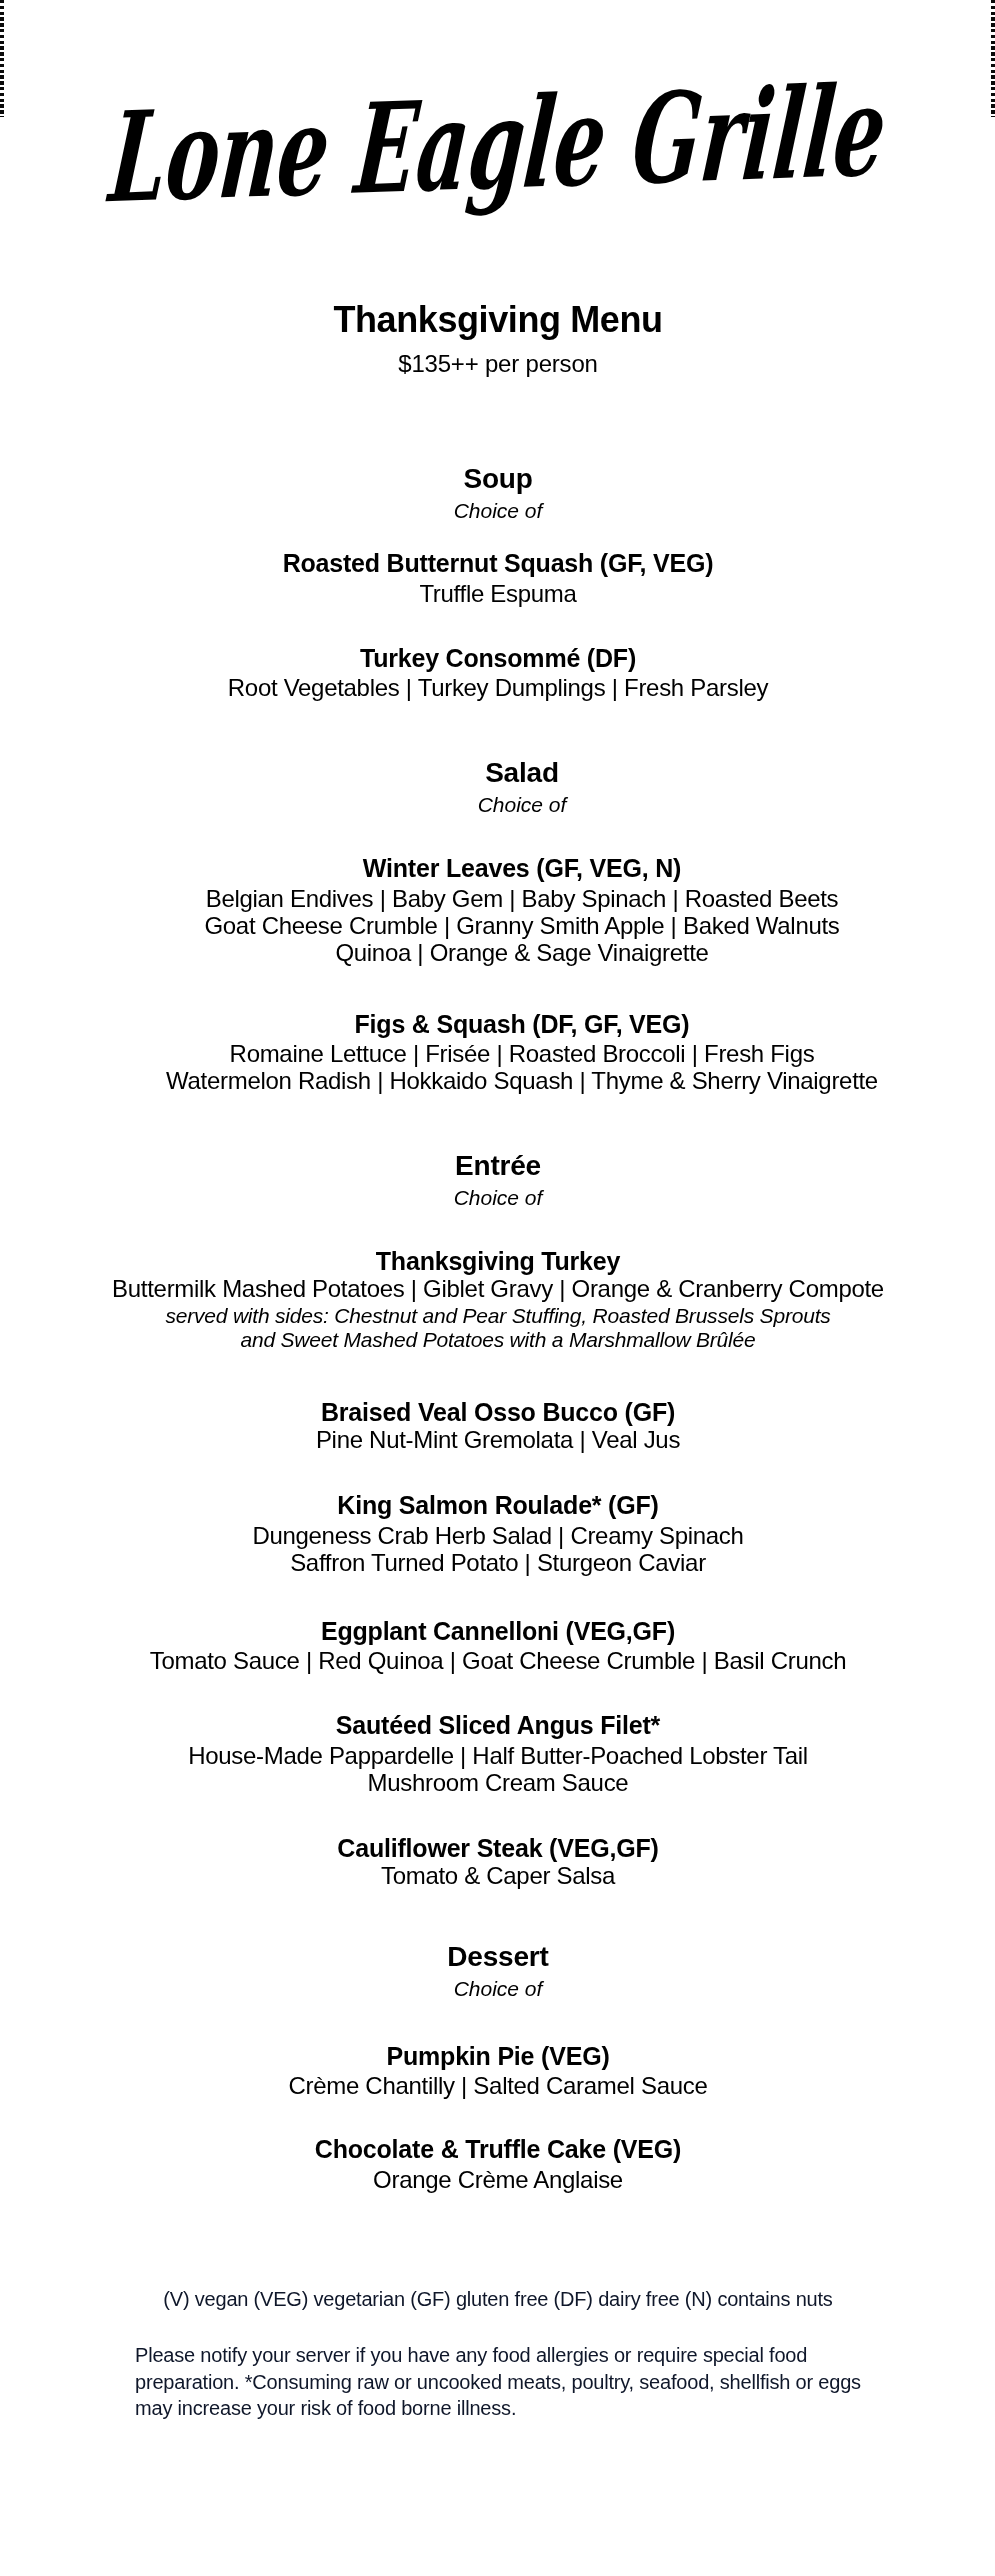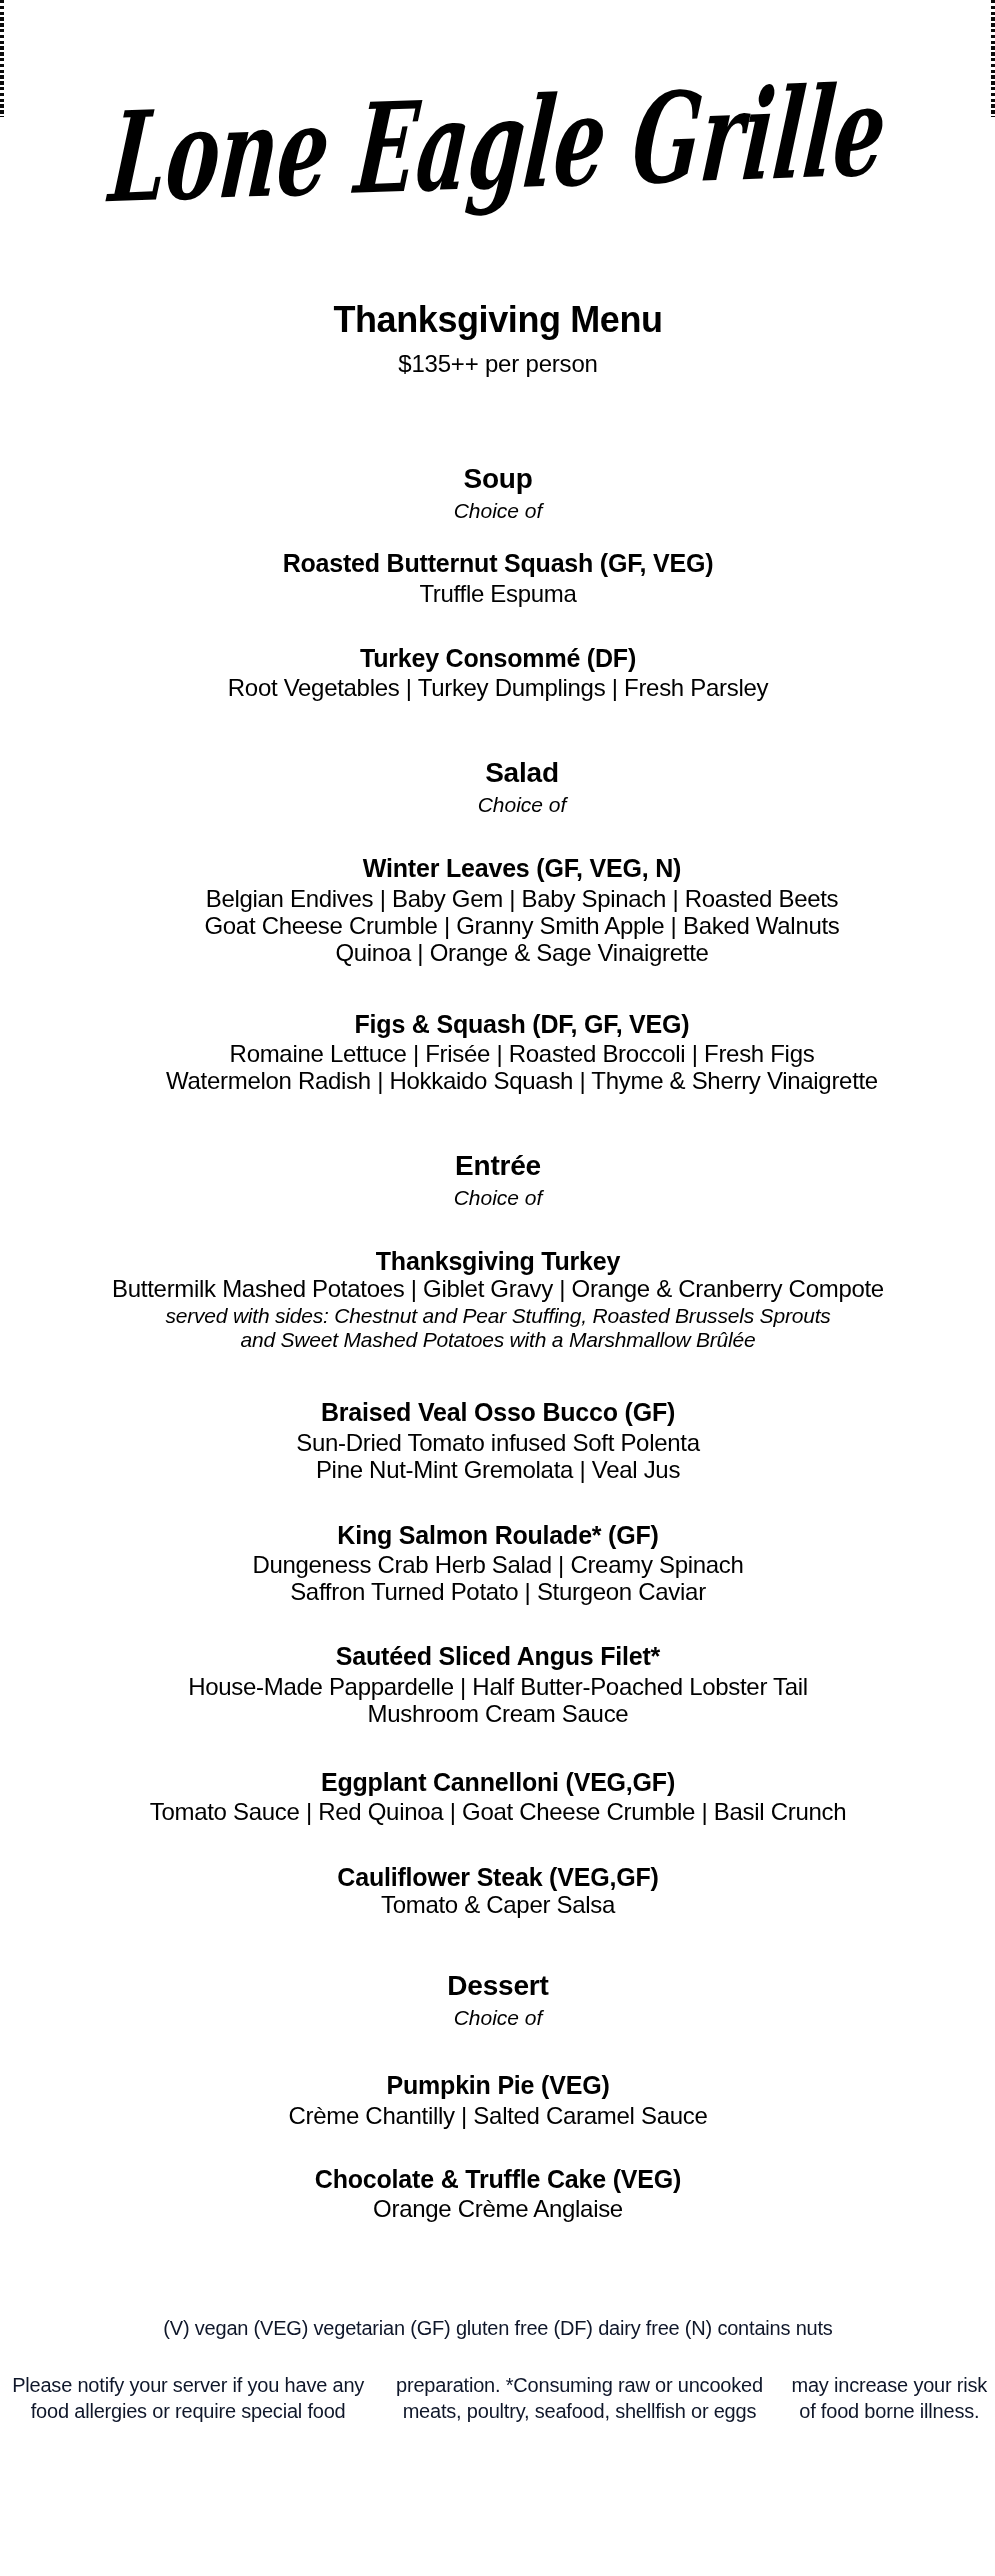--- a/index.html
+++ b/index.html
@@ -51,21 +51,21 @@
   .sec-soup    { margin-top:86px;text-align:center; }
   .sec-salad   { margin-top:56px;margin-left:48px; }
   .sec-entree  { margin-top:56px; }
   .sec-dessert { margin-top:52px;justify-content:flex-end; }
   .mt-32{margin-top:26.5px} .mt-43{margin-top:36px} .mt-44{margin-top:37px}
   .mt-45{margin-top:37px} .mt-46{margin-top:38px} .mt-50{margin-top:41px}
   .mt-53{margin-top:44px} .mt-55{margin-top:46px}
 
   footer { color:#0f172a; }
   .legend { margin-top:95px; font-size:20px; line-height:23px; letter-spacing:-0.2px; }
-  .notice { margin-top:31.5px; display:flex; align-items:center; }
+  .notice { margin-top:31.5px; display:flex; flex-direction:column; align-items:flex-start; }
   .notice-line { font-size:20px; line-height:26.5px; letter-spacing:-0.2px; }
 </style>
 </head>
 <body>
 
 <div class="page">
   <div class="perf perf-left"></div>
   <div class="perf perf-right"></div>
 
   <header>
@@ -119,39 +119,38 @@
 
       <article class="dish mt-45">
         <h3 class="dish-name">Thanksgiving Turkey</h3>
         <p class="dish-line">Buttermilk Mashed Potatoes | Giblet Gravy | Orange &amp; Cranberry Compote</p>
         <p class="dish-note first">served with sides: Chestnut and Pear Stuffing, Roasted Brussels Sprouts</p>
         <p class="dish-note">and Sweet Mashed Potatoes with a Marshmallow Brûlée</p>
       </article>
 
       <article class="dish mt-55">
         <h3 class="dish-name">Braised Veal Osso Bucco (GF)</h3>
-        <p class="dish-line first">Sun-Dried Tomato infused Soft Polenta</p>
         <p class="dish-line">Pine Nut-Mint Gremolata | Veal Jus</p>
       </article>
 
       <article class="dish mt-46">
         <h3 class="dish-name">King Salmon Roulade* (GF)</h3>
         <p class="dish-line first">Dungeness Crab Herb Salad | Creamy Spinach</p>
         <p class="dish-line">Saffron Turned Potato | Sturgeon Caviar</p>
       </article>
 
+      <article class="dish mt-50">
+        <h3 class="dish-name">Eggplant Cannelloni (VEG,GF)</h3>
+        <p class="dish-line first">Tomato Sauce | Red Quinoa | Goat Cheese Crumble | Basil Crunch</p>
+      </article>
+
       <article class="dish mt-45">
         <h3 class="dish-name">Sautéed Sliced Angus Filet*</h3>
         <p class="dish-line first">House-Made Pappardelle | Half Butter-Poached Lobster Tail</p>
         <p class="dish-line">Mushroom Cream Sauce</p>
-      </article>
-
-      <article class="dish mt-50">
-        <h3 class="dish-name">Eggplant Cannelloni (VEG,GF)</h3>
-        <p class="dish-line first">Tomato Sauce | Red Quinoa | Goat Cheese Crumble | Basil Crunch</p>
       </article>
 
       <article class="dish mt-46">
         <h3 class="dish-name">Cauliflower Steak (VEG,GF)</h3>
         <p class="dish-line">Tomato &amp; Caper Salsa</p>
       </article>
     </section>
 
     <section class="sec-dessert">
       <h2 class="section-heading">Dessert</h2>

